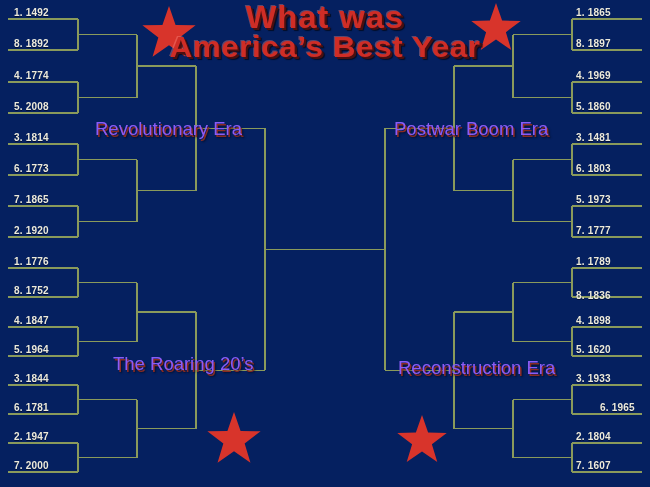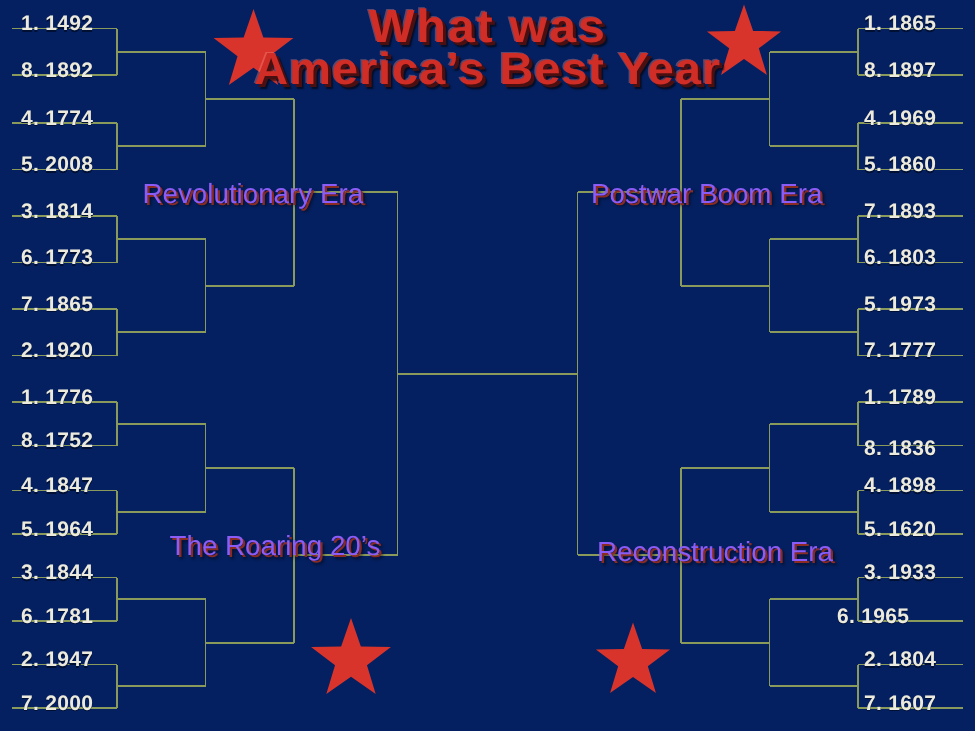--- a/index.html
+++ b/index.html
@@ -11,21 +11,21 @@
     overflow:hidden;
     position:relative;
   }
   #stage{position:absolute;left:0;top:0;width:650px;height:487px;}
   #bracket-svg{position:absolute;left:0;top:0;}
 
   .seed-label{
     position:absolute;
     color:#eceadd;
     font-family:"Liberation Sans", sans-serif;
-    font-size:14px;
+    font-size:10px;
     font-weight:bold;
     letter-spacing:0.2px;
     white-space:nowrap;
     text-shadow:0 1px 0 #001033;
   }
   .seed-label.left{text-align:left;}
   .seed-label.right{text-align:left;}
 
   .region-label{
     position:absolute;
@@ -186,30 +186,30 @@
       <div class="seed-label left" style="left: 14px; top: 315px;">4. 1847</div>
       <div class="seed-label left" style="left: 14px; top: 344px;">5. 1964</div>
       <div class="seed-label left" style="left: 14px; top: 373px;">3. 1844</div>
       <div class="seed-label left" style="left: 14px; top: 402px;">6. 1781</div>
       <div class="seed-label left" style="left: 14px; top: 431px;">2. 1947</div>
       <div class="seed-label left" style="left: 14px; top: 460px;">7. 2000</div>
       <div class="seed-label right" style="left: 576px; top: 7px;">1. 1865</div>
       <div class="seed-label right" style="left: 576px; top: 38px;">8. 1897</div>
       <div class="seed-label right" style="left: 576px; top: 70px;">4. 1969</div>
       <div class="seed-label right" style="left: 576px; top: 101px;">5. 1860</div>
-      <div class="seed-label right" style="left: 576px; top: 132px;">7. 1893</div>
+      <div class="seed-label right" style="left: 576px; top: 132px;">3. 1481</div>
       <div class="seed-label right" style="left: 576px; top: 163px;">6. 1803</div>
       <div class="seed-label right" style="left: 576px; top: 194px;">5. 1973</div>
       <div class="seed-label right" style="left: 576px; top: 225px;">7. 1777</div>
       <div class="seed-label right" style="left: 576px; top: 256px;">1. 1789</div>
       <div class="seed-label right" style="left: 576px; top: 290px;">8. 1836</div>
       <div class="seed-label right" style="left: 576px; top: 315px;">4. 1898</div>
       <div class="seed-label right" style="left: 576px; top: 344px;">5. 1620</div>
       <div class="seed-label right" style="left: 576px; top: 373px;">3. 1933</div>
-      <div class="seed-label right" style="left: 558px; top: 402px;">6. 1965</div>
+      <div class="seed-label right" style="left: 600px; top: 402px;">6. 1965</div>
       <div class="seed-label right" style="left: 576px; top: 431px;">2. 1804</div>
       <div class="seed-label right" style="left: 576px; top: 460px;">7. 1607</div>
     </div>
 
   <div class="region-label" id="region-tl" style="left:95px;top:118px;">Revolutionary Era</div>
   <div class="region-label" id="region-bl" style="left:113px;top:353px;">The Roaring 20’s</div>
   <div class="region-label" id="region-br" style="left:398px;top:357px;">Reconstruction Era</div>
   <div class="region-label" id="region-tr" style="left:394px;top:118px;">Postwar Boom Era</div>
 
 </div>

